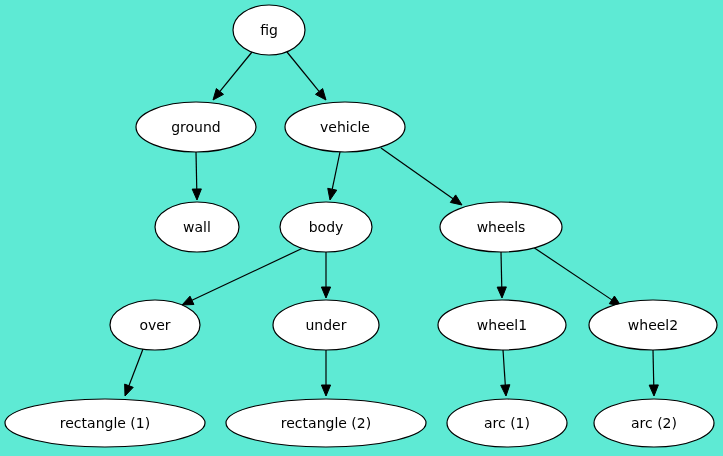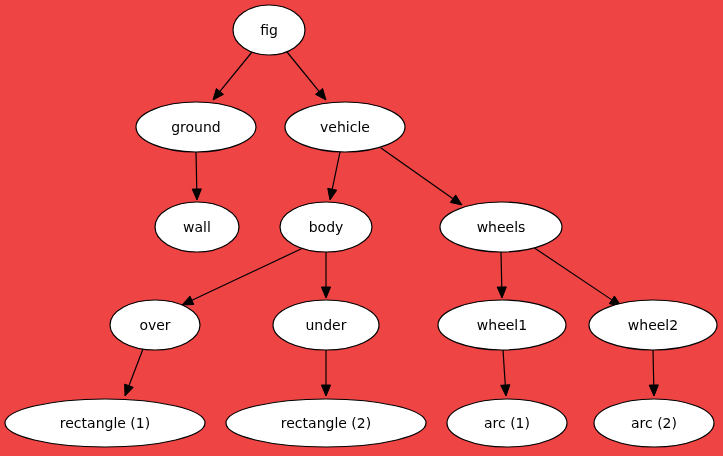--- a/index.html
+++ b/index.html
@@ -10,21 +10,21 @@
   body {
     width: 723px;
     height: 456px;
     overflow: hidden;
     font-family: "DejaVu Sans", sans-serif;
   }
   #graph-root {
     position: relative;
     width: 723px;
     height: 456px;
-    background: #ef4444;
+    background: #5eead4;
   }
   svg#graph-svg {
     display: block;
     width: 723px;
     height: 456px;
   }
   .node-ellipse {
     fill: #ffffff;
     stroke: #000000;
     stroke-width: 1.2;

